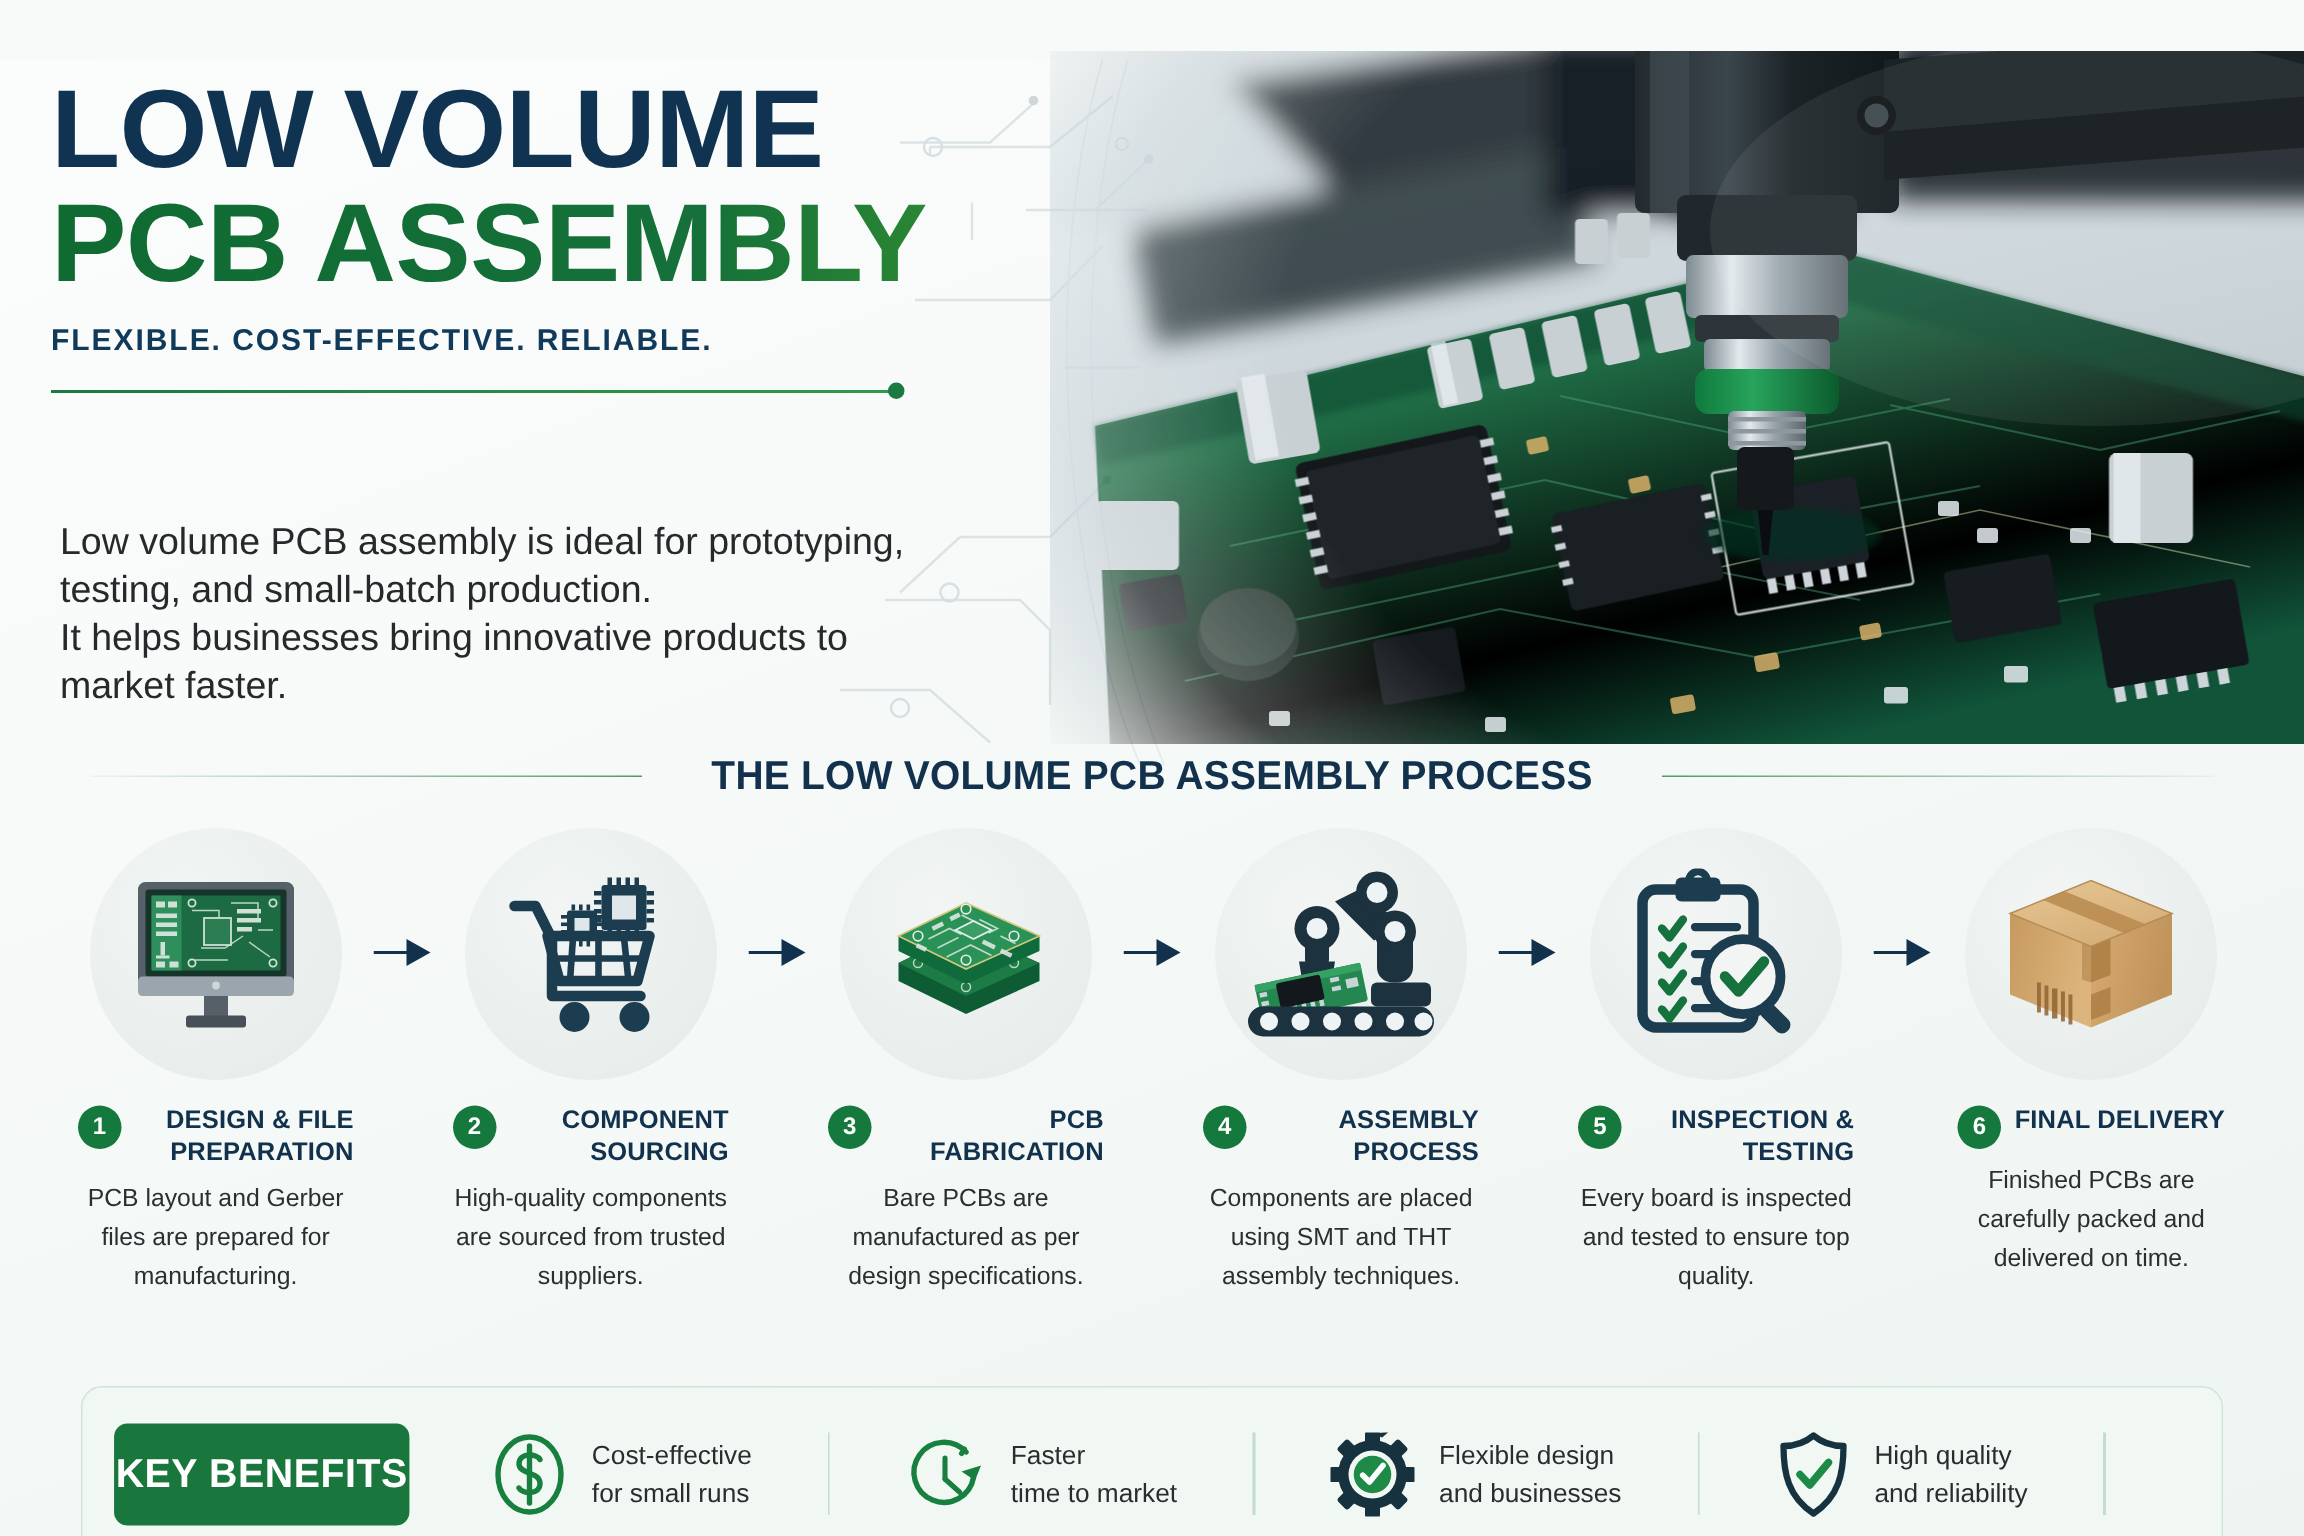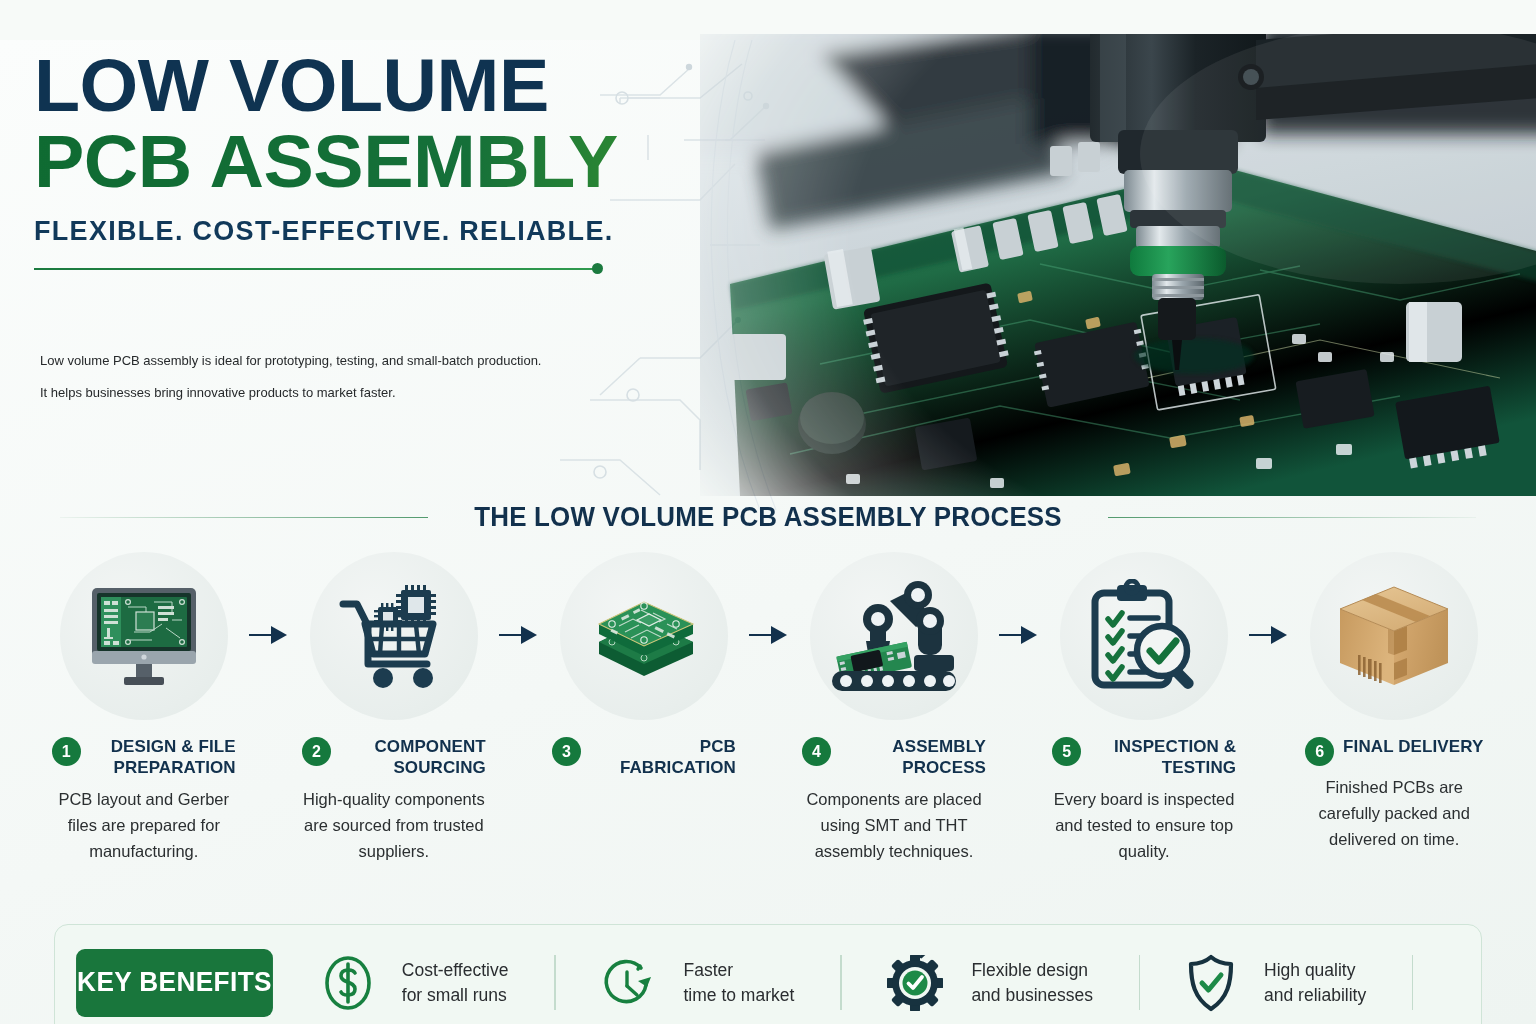--- a/index.html
+++ b/index.html
@@ -30,30 +30,30 @@
     color:#0f3351; font-family:"Liberation Sans", sans-serif;
     transform:scaleX(1.02); transform-origin:left center;
   }
   .h-line2 {
     font-size:74px; font-weight:bold; letter-spacing:-0.5px; line-height:1.05;
     background:linear-gradient(95deg,#0f6b32 0%,#157039 58%,#3d9a2f 96%);
     -webkit-background-clip:text; background-clip:text; color:transparent;
     transform:scaleX(1.02); transform-origin:left center;
   }
   .h-sub {
-    margin-top:16px; font-size:27px; font-weight:600; letter-spacing:1.3px;
+    margin-top:16px; font-size:20px; font-weight:600; letter-spacing:1.3px;
     color:#11395a;
   }
   .rule-wrap { margin-top:16px; display:flex; align-items:center; }
   .rule { width:560px; height:2px; background:linear-gradient(90deg,#1b7a3f,#2f9a4e); }
   .rule-dot { width:11px; height:11px; border-radius:50%; background:#1b7a3f; margin-left:-2px; }
 
   .body-copy {
     position:absolute; left:40px; top:305px; width:600px;
-    font-size:13px; line-height:32px; color:#26292b;
+    font-size:25px; line-height:32px; color:#26292b;
   }
 
   
   .proc-head { position:absolute; left:60px; top:462px; width:1416px; display:flex; align-items:center; gap:34px; }
   .proc-head .ln { flex:1; height:1.5px; background:linear-gradient(90deg,rgba(27,122,63,.05),rgba(27,122,63,.75)); }
   .proc-head .ln.r { background:linear-gradient(90deg,rgba(27,122,63,.75),rgba(27,122,63,.05)); }
   .proc-head .t {
     font-size:27px; font-weight:bold; color:#12314d; letter-spacing:.2px; white-space:nowrap;
     transform:scaleX(.96);
   }
@@ -90,21 +90,21 @@
     display:flex; align-items:center; padding:0 18px;
   }
   .kb-badge {
     width:203px; height:68px; border-radius:9px; background:#19763c;
     display:flex; align-items:center; justify-content:center;
     color:#fff; font-size:27px; font-weight:bold; letter-spacing:.4px;
     transform:scaleX(.97);
     flex:none;
   }
   .benefit {
-    display:flex; align-items:center; gap:28px; padding:0 21px; flex:none;
+    display:flex; align-items:center; gap:16px; padding:0 21px; flex:none;
   }
   .benefit .b-txt { font-size:17.5px; line-height:25px; color:#2a2d30; white-space:nowrap; }
   .divider { width:1.5px; height:55px; background:#c4dccd; flex:none; }
   .sp { flex:1; }
 </style>
 </head>
 <body>
 
 <div class="page">
 
@@ -545,20 +545,21 @@
               <circle cx="63" cy="26" r="3.2"></circle>
                 <circle cx="63" cy="60" r="3.2"></circle>
             </g>
           </g>
         </svg>
       </div>
       <div class="step-title-row">
         <div class="num-badge">3</div>
         <div class="step-title">PCB FABRICATION</div>
       </div>
+      <div class="step-desc">Bare PCBs are manufactured as per design specifications.</div>
     </div>
 
     <div class="step-arrow">
       <svg width="40" height="22" viewBox="0 0 40 22">
         <line x1="0" y1="11" x2="24" y2="11" stroke="#12314d" stroke-width="2"></line>
         <path d="M22 2 L38 11 L22 20 Z" fill="#12314d"></path>
       </svg>
     </div>
 
     <div class="step">

